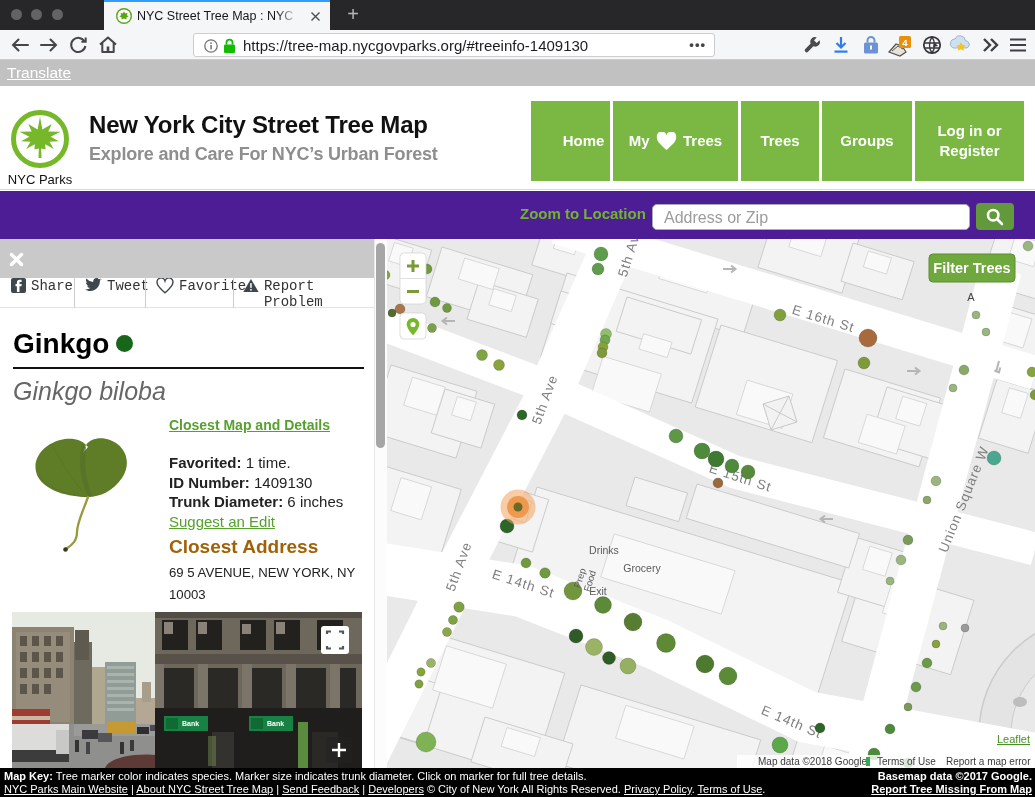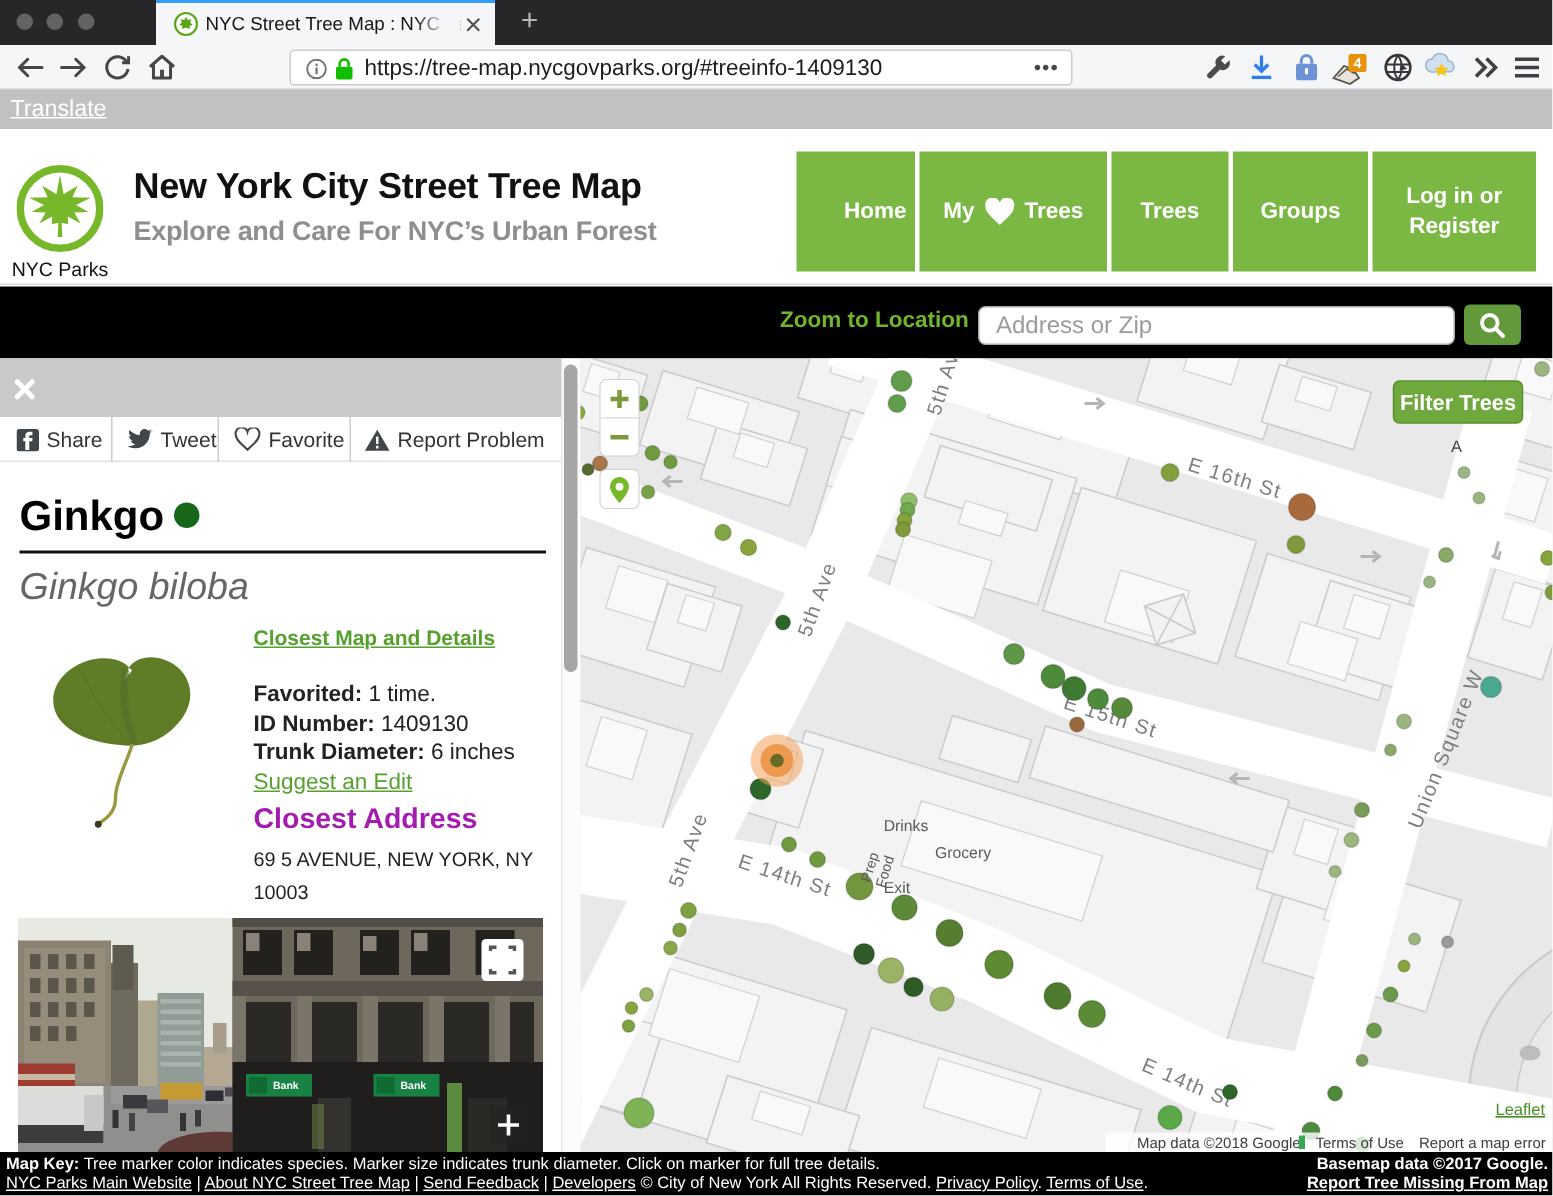--- a/index.html
+++ b/index.html
@@ -25,45 +25,45 @@
   #translatebar a { color:#fff; font-size:15.5px; text-decoration:underline; position:absolute; left:7px; top:4px; }
 
   
   #header { position:absolute; top:86px; left:0; width:1035px; height:104px; background:#fff; border-bottom:1px solid #d8d8d8; }
   #sitetitle { position:absolute; left:89px; top:25px; font-size:24px; font-weight:bold; color:#111; letter-spacing:-0.2px; }
   #sitesub { position:absolute; left:89px; top:58px; font-size:18px; font-weight:bold; color:#8e8e8e; letter-spacing:-0.2px; }
   .navbtn { position:absolute; top:15px; height:80px; background:#7bb843; color:#fff; font-weight:bold; font-size:15px; display:flex; align-items:center; justify-content:center; text-align:center; line-height:20px; }
   #logolbl { position:absolute; left:0px; top:86px; width:80px; text-align:center; font-size:13px; color:#111; }
 
   
-  #searchrow { position:absolute; top:191px; left:0; width:1035px; height:48px; background:#000000; }
+  #searchrow { position:absolute; top:191px; left:0; width:1035px; height:48px; background:#4c1d95; }
   #zoomloc { position:absolute; left:520px; top:14px; color:#71b52c; font-weight:bold; font-size:15px; }
   #addrinput { position:absolute; left:652px; top:13px; width:318px; height:26px; border:1px solid #ababab; border-radius:5px; background:#fff; }
   #addrinput span { position:absolute; left:11px; top:4px; color:#9b9b9b; font-size:16px; }
   #searchbtn { position:absolute; left:976px; top:12px; width:38px; height:27px; background:#62993a; border-radius:4px; }
 
   
   #content { position:absolute; top:239px; left:0; width:1035px; height:529px; }
   #panel { position:absolute; left:0; top:0; width:387px; height:529px; background:#fff; }
   #panelhead { position:absolute; left:0; top:0; width:374px; height:39px; background:#c9c9c9; }
   #panelx { position:absolute; left:9px; top:8px; color:#fff; font-size:22px; font-weight:bold; }
   #btnrow { position:absolute; left:0; top:39px; width:374px; height:30px; background:#fff; border-bottom:1px solid #e2e2e2; font-size:14px; color:#333; }
-  .sbtn { position:absolute; top:0; height:30px; display:flex; align-items:center; }
+  .sbtn { position:absolute; top:0; height:30px; display:flex; align-items:flex-start;font-family:Liberation Mono, monospace; }
   .vsep { position:absolute; top:0; width:1px; height:30px; background:#ccc; }
   #scrolltrack { position:absolute; left:374px; top:0; width:13px; height:529px; background:#fcfcfc; border-left:1px solid #e8e8e8; }
   #scrollthumb { position:absolute; left:1px; top:4px; width:9px; height:205px; background:#a6a6a6; border-radius:5px; }
 
   #ginkgo { position:absolute; left:13px; top:89px; font-size:28px; font-weight:bold; color:#000; }
   #gdot { position:absolute; left:116px; top:96px; width:17px; height:17px; border-radius:50%; background:#17661a; }
   #blackhr { position:absolute; left:13px; top:128px; width:351px; height:2px; background:#111; }
   #species { position:absolute; left:13px; top:138px; font-size:25px; font-style:italic; color:#666; }
   .dcol { position:absolute; left:169px; font-size:15.5px; color:#222; }
   a.green { color:#56a12e; text-decoration:underline; }
 
-  #closest { position:absolute; left:169px; top:297px; font-size:19px; font-weight:bold; color:#a21caf; }
+  #closest { position:absolute; left:169px; top:297px; font-size:19px; font-weight:bold; color:#a16207; }
   #addr1 { position:absolute; left:169px; top:323px; font-size:13.2px; color:#222; line-height:22px; white-space:nowrap; }
 
   #photo { position:absolute; left:12px; top:373px; width:350px; height:156px; overflow:hidden; }
 
   
   #footer { position:absolute; top:768px; left:0; width:1035px; height:29px; background:#000; color:#fff; font-size:11px; }
   #footer a { color:#fff; text-decoration:underline; }
   #f1l { position:absolute; left:4px; top:2px; }
   #f1r { position:absolute; right:3px; top:2px; font-weight:bold; }
   #f2l { position:absolute; left:4px; top:15px; }

